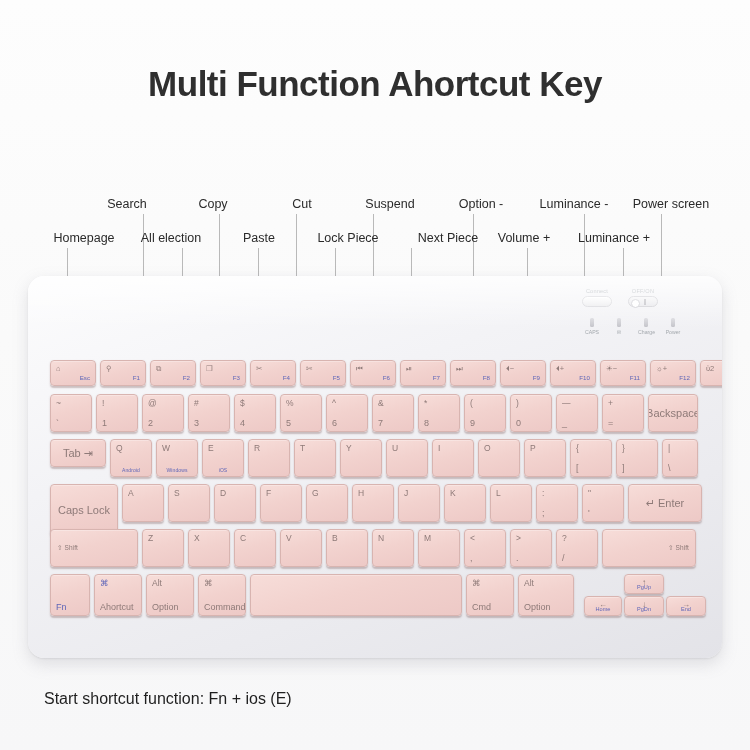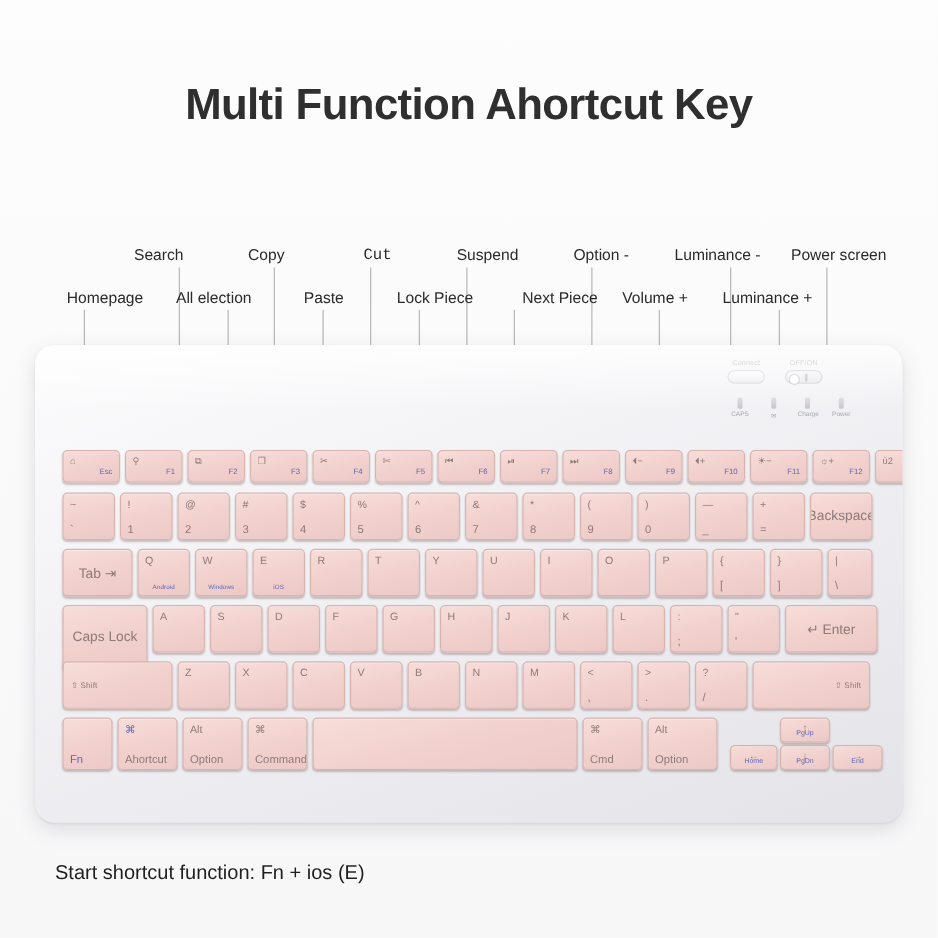--- a/index.html
+++ b/index.html
@@ -162,21 +162,21 @@
 
 <div id="page"></div>
 
 <div id="title">Multi Function Ahortcut Key</div>
 
 <div id="callout-layer">
     <div class="callout row-top" style="left: 127px;">Search</div>
     <div class="leader" style="left: 143px; top: 214px; height: 148px;"></div>
     <div class="callout row-top" style="left: 213px;">Copy</div>
     <div class="leader" style="left: 219px; top: 214px; height: 148px;"></div>
-    <div class="callout row-top" style="left: 302px; font-family: Liberation Mono, monospace;">Cut</div>
+    <div class="callout row-top" style="left: 302px;">Cut</div>
     <div class="leader" style="left: 296px; top: 214px; height: 148px;"></div>
     <div class="callout row-top" style="left: 390px;">Suspend</div>
     <div class="leader" style="left: 373px; top: 214px; height: 148px;"></div>
     <div class="callout row-top" style="left: 481px;">Option -</div>
     <div class="leader" style="left: 473px; top: 214px; height: 148px;"></div>
     <div class="callout row-top" style="left: 574px;">Luminance -</div>
     <div class="leader" style="left: 584px; top: 214px; height: 148px;"></div>
     <div class="callout row-top" style="left: 671px;">Power screen</div>
     <div class="leader" style="left: 661px; top: 214px; height: 148px;"></div>
     <div class="callout row-bot" style="left: 84px;">Homepage</div>
@@ -336,21 +336,21 @@
       </div>
       <div class="key" style="width: 42px; height: 38px;">
         <span class="k-tl">+</span>
         <span class="k-bl">=</span>
       </div>
       <div class="key" style="width: 50px; height: 38px;">
         <span class="k-c">Backspace</span>
       </div>
     </div>
   <div class="krow" id="row-qwerty" style="left: 22px; top: 163px;">
-      <div class="key" style="width: 56px; height: 38px;">
+      <div class="key" style="width: 56px; height: 28px;">
         <span class="k-c">Tab ⇥</span>
       </div>
       <div class="key" style="width: 42px; height: 38px;">
         <span class="k-tl">Q</span>
         <span class="k-sub">Android</span>
       </div>
       <div class="key" style="width: 42px; height: 38px;">
         <span class="k-tl">W</span>
         <span class="k-sub">Windows</span>
       </div>

